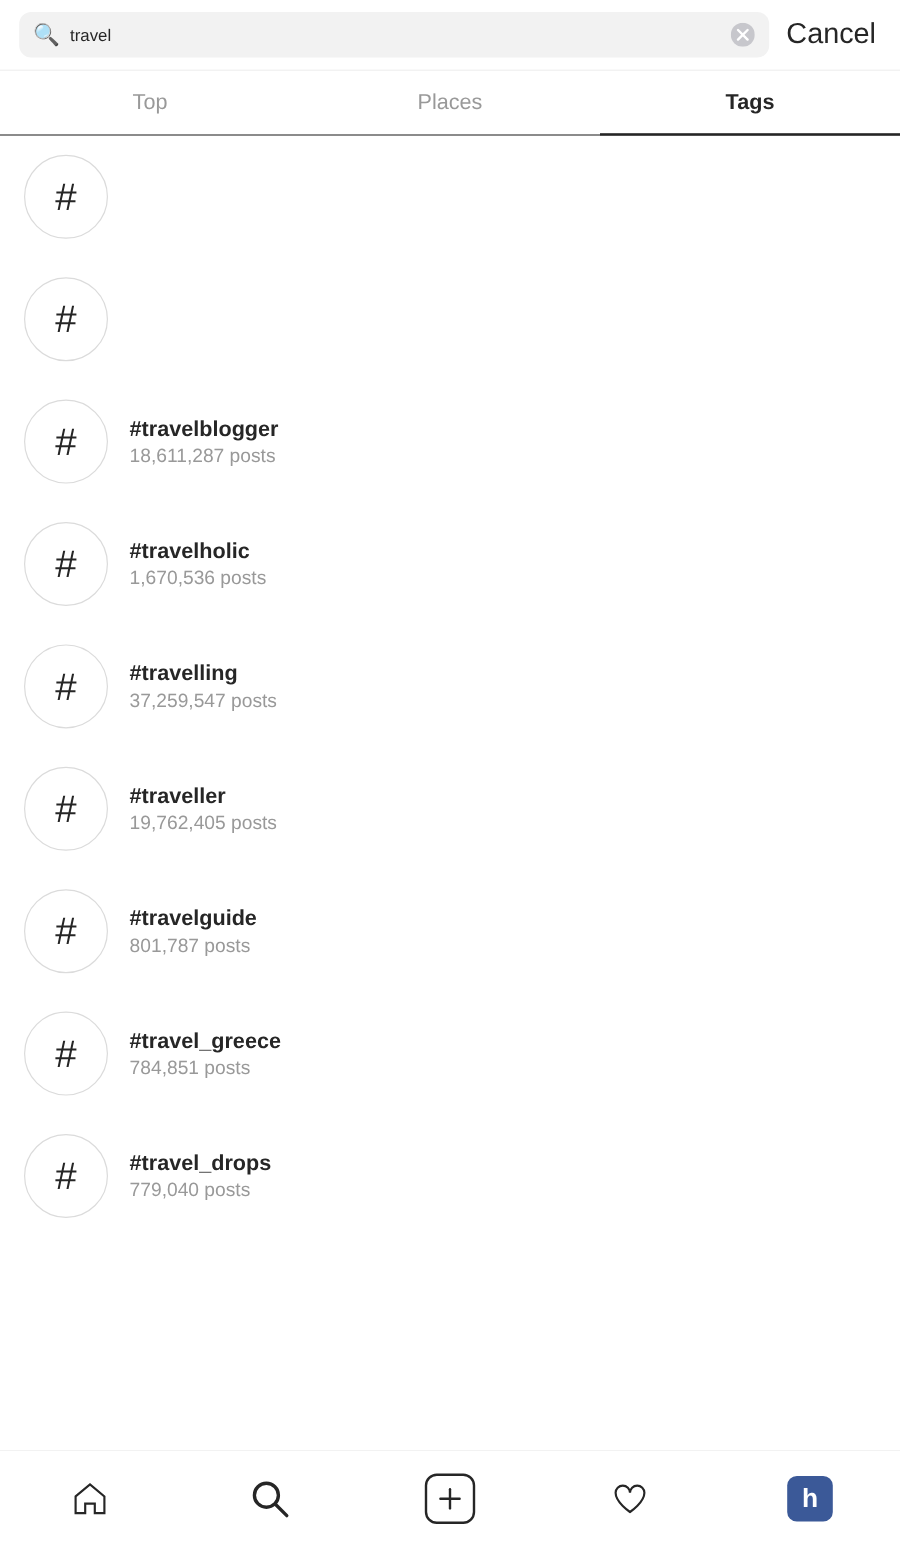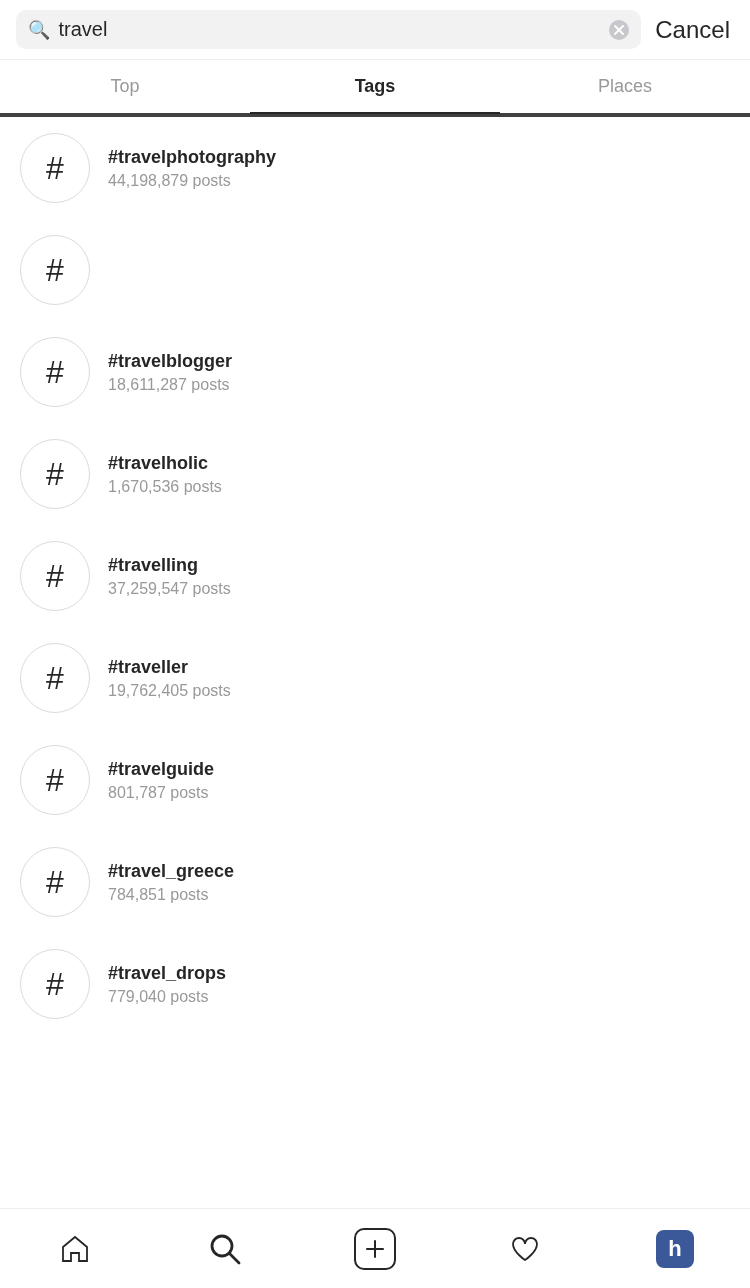--- a/index.html
+++ b/index.html
@@ -32,21 +32,21 @@
     }
     .search-icon-inner {
       color: #999;
       font-size: 18px;
     }
     .search-input {
       flex: 1;
       background: transparent;
       border: none;
       outline: none;
-      font-size: 20px;
+      font-size: 14px;
       color: #262626;
     }
     .clear-btn {
       background: none;
       border: none;
       cursor: pointer;
       color: #999;
       font-size: 18px;
       padding: 0;
       display: flex;
@@ -59,21 +59,21 @@
       font-size: 24px;
       color: #262626;
       font-weight: 400;
       padding: 0 4px;
       white-space: nowrap;
     }
 
     
     .tabs {
       display: flex;
-      border-bottom: 4px solid #404040;
+      border-bottom: 1px solid #404040;
     }
     .tab {
       flex: 1;
       text-align: center;
       padding: 16px 0;
       font-size: 18px;
       color: #999;
       cursor: pointer;
       position: relative;
       font-weight: 400;
@@ -199,32 +199,28 @@
         <line x1="6" y1="6" x2="14" y2="14" stroke="white" stroke-width="2" stroke-linecap="round"></line>
         <line x1="14" y1="6" x2="6" y2="14" stroke="white" stroke-width="2" stroke-linecap="round"></line>
       </svg>
     </button>
   </div>
   <button class="cancel-btn">Cancel</button>
 </div>
 
 <div class="tabs">
   <div class="tab">Top</div>
+  <div class="tab">Places</div>
   <div class="tab active">Tags</div>
-  <div class="tab">Places</div>
 </div>
 
 <div class="tag-list">
 <div class="tag-item">
       <div class="tag-icon-circle">
         <span class="hash-symbol">#</span>
-      </div>
-      <div class="tag-info">
-        <span class="tag-name">#travelphotography</span>
-        <span class="tag-count">44,198,879 posts</span>
       </div>
     </div>
     <div class="tag-item">
       <div class="tag-icon-circle">
         <span class="hash-symbol">#</span>
       </div>
     </div>
     <div class="tag-item">
       <div class="tag-icon-circle">
         <span class="hash-symbol">#</span>

